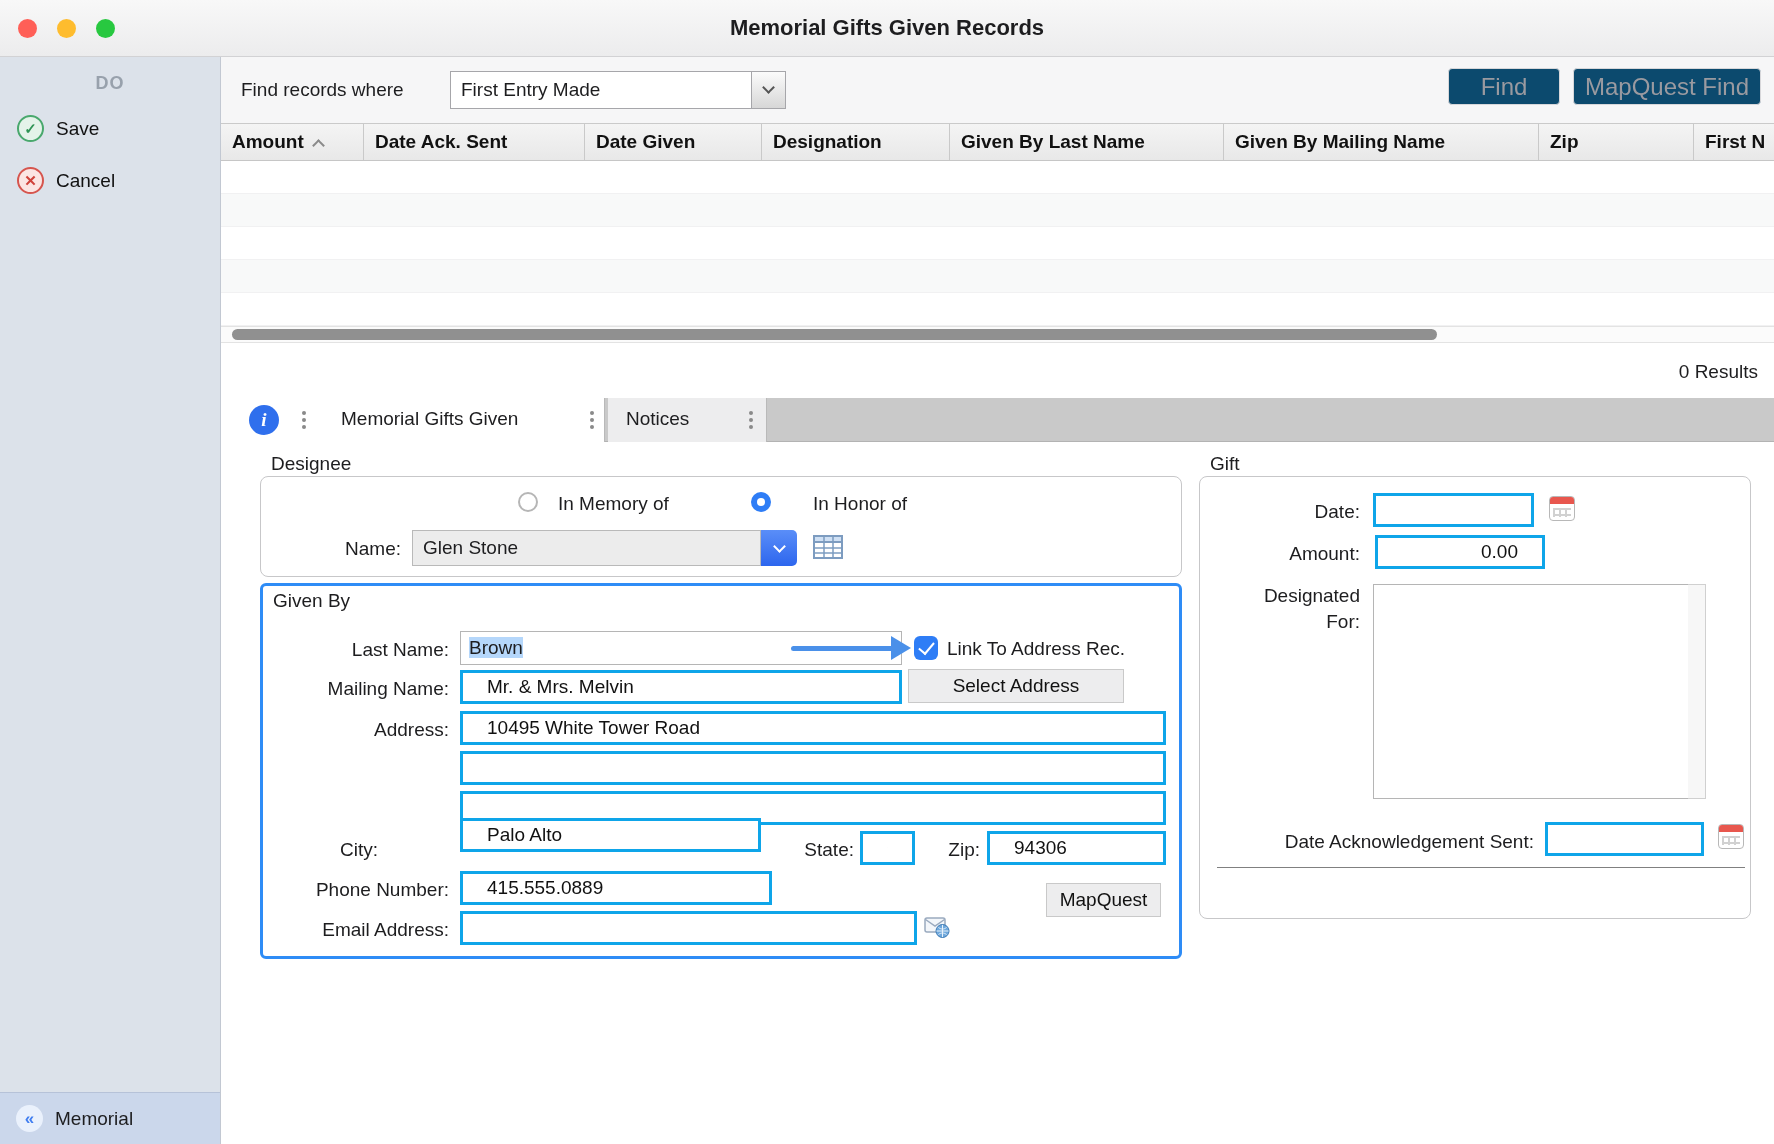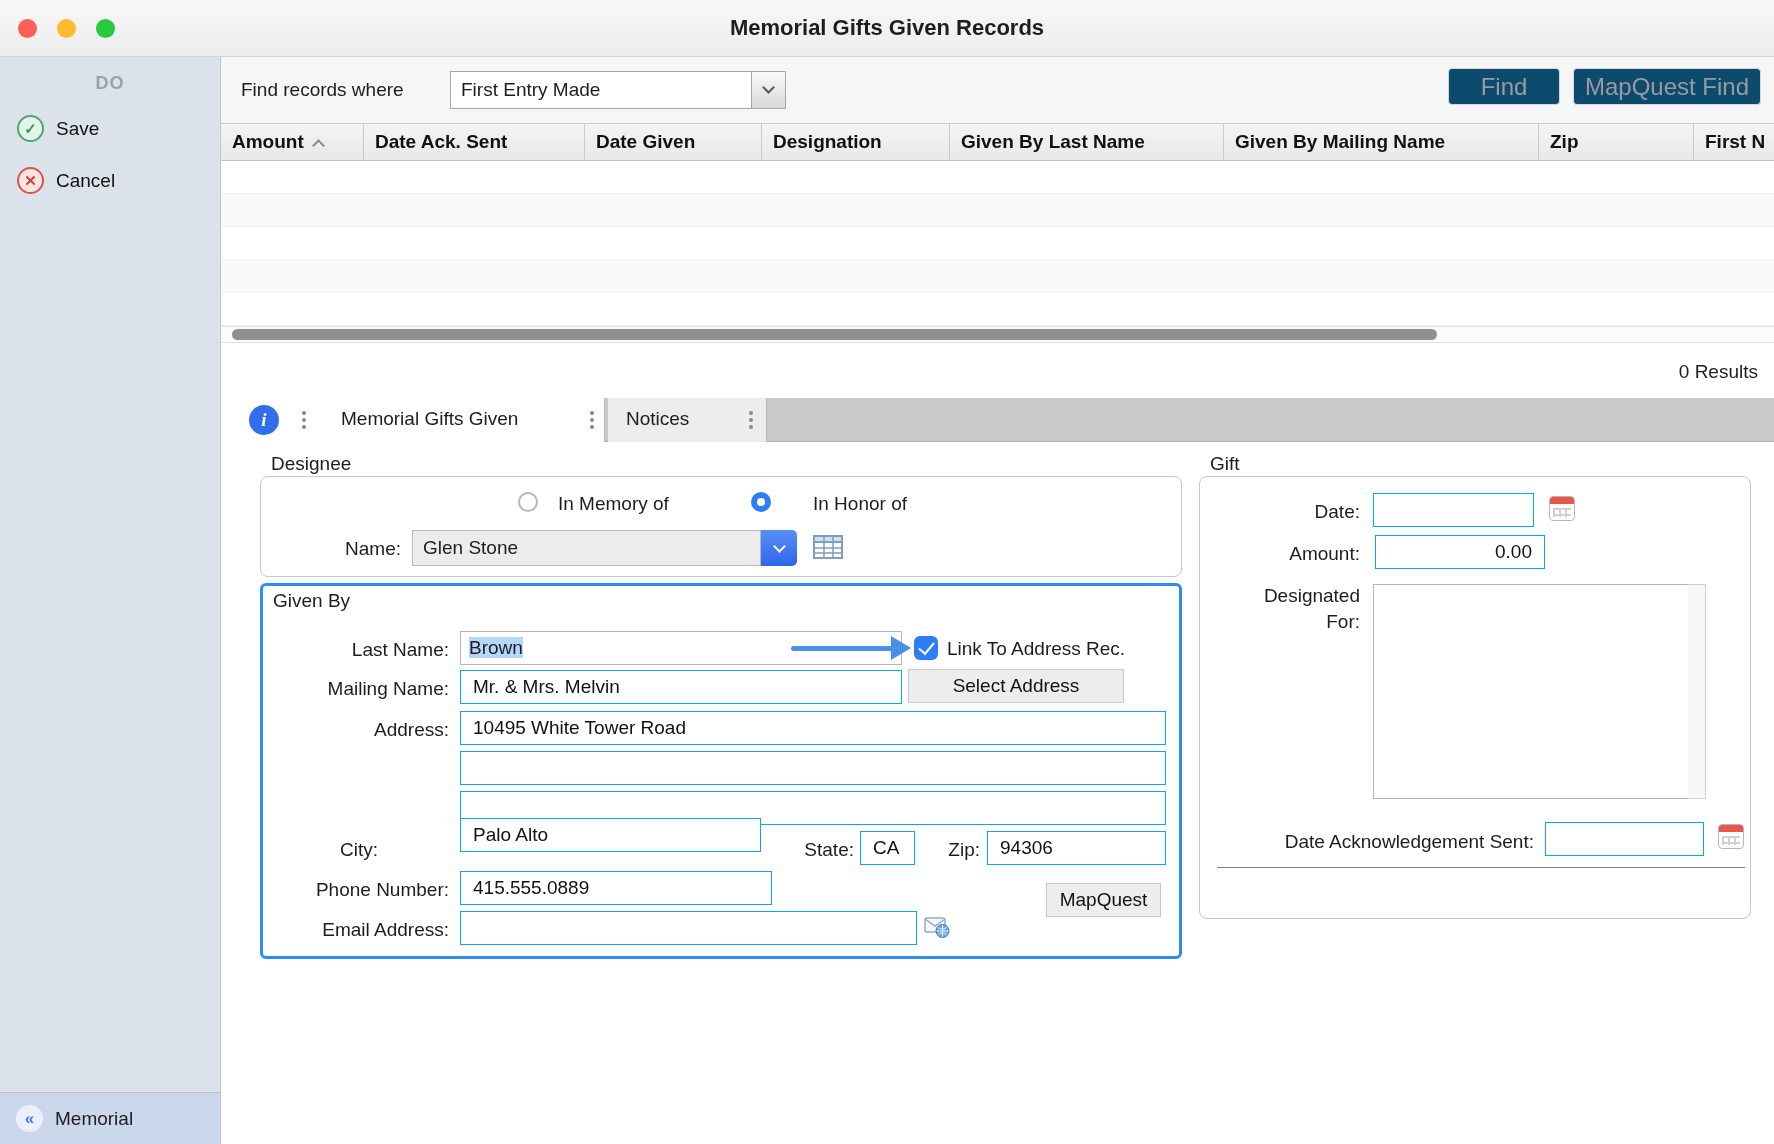--- a/index.html
+++ b/index.html
@@ -103,22 +103,22 @@
   .name-field { position:absolute; left:151px; top:53px; width:349px; height:36px;
     background:#ececec; border:1px solid #b9b9b9; display:flex; align-items:center;
     padding-left:10px; font-size:19px; }
   .dd-blue { position:absolute; left:500px; top:53px; width:36px; height:36px;
     background:linear-gradient(#5a8ef8,#2d66ee); border-radius:0 5px 5px 0;
     display:flex; align-items:center; justify-content:center; }
 
   .givenby { position:absolute; left:39px; top:526px; width:922px; height:376px;
     border:3px solid #2e8cf6; border-radius:6px; background:#fff; }
   .flabel { position:absolute; text-align:right; font-size:19px; white-space:nowrap; }
-  .tinput { position:absolute; height:34px; border:1px solid #0ea5e9; background:#fff;
-    font-size:19px; padding:0 12px; font-family:inherit; color:#111; }
+  .tinput { position:absolute; height:34px; border:3px solid #0ea5e9; background:#fff;
+    font-size:19px; padding:0 24px; font-family:inherit; color:#111; }
   .divinput { position:absolute; height:34px; border:1px solid #b5b5b5; background:#fff;
     font-size:19px; padding:0 8px; line-height:32px; }
   .sel-text { background:#b5d7fb; }
   .checkbox { position:absolute; left:651px; top:50px; width:24px; height:24px;
     border-radius:6px; background:#2e7df6; }
   .checkbox::after { content:""; position:absolute; left:8px; top:3px; width:7px; height:13px;
     border-right:2.5px solid #fff; border-bottom:2.5px solid #fff; transform:rotate(40deg); }
   .arrow-line { position:absolute; left:528px; top:60px; width:103px; height:5px;
     background:#4a90e9; border-radius:3px; }
   .arrow-head { position:absolute; left:628px; top:50px; width:0; height:0;

